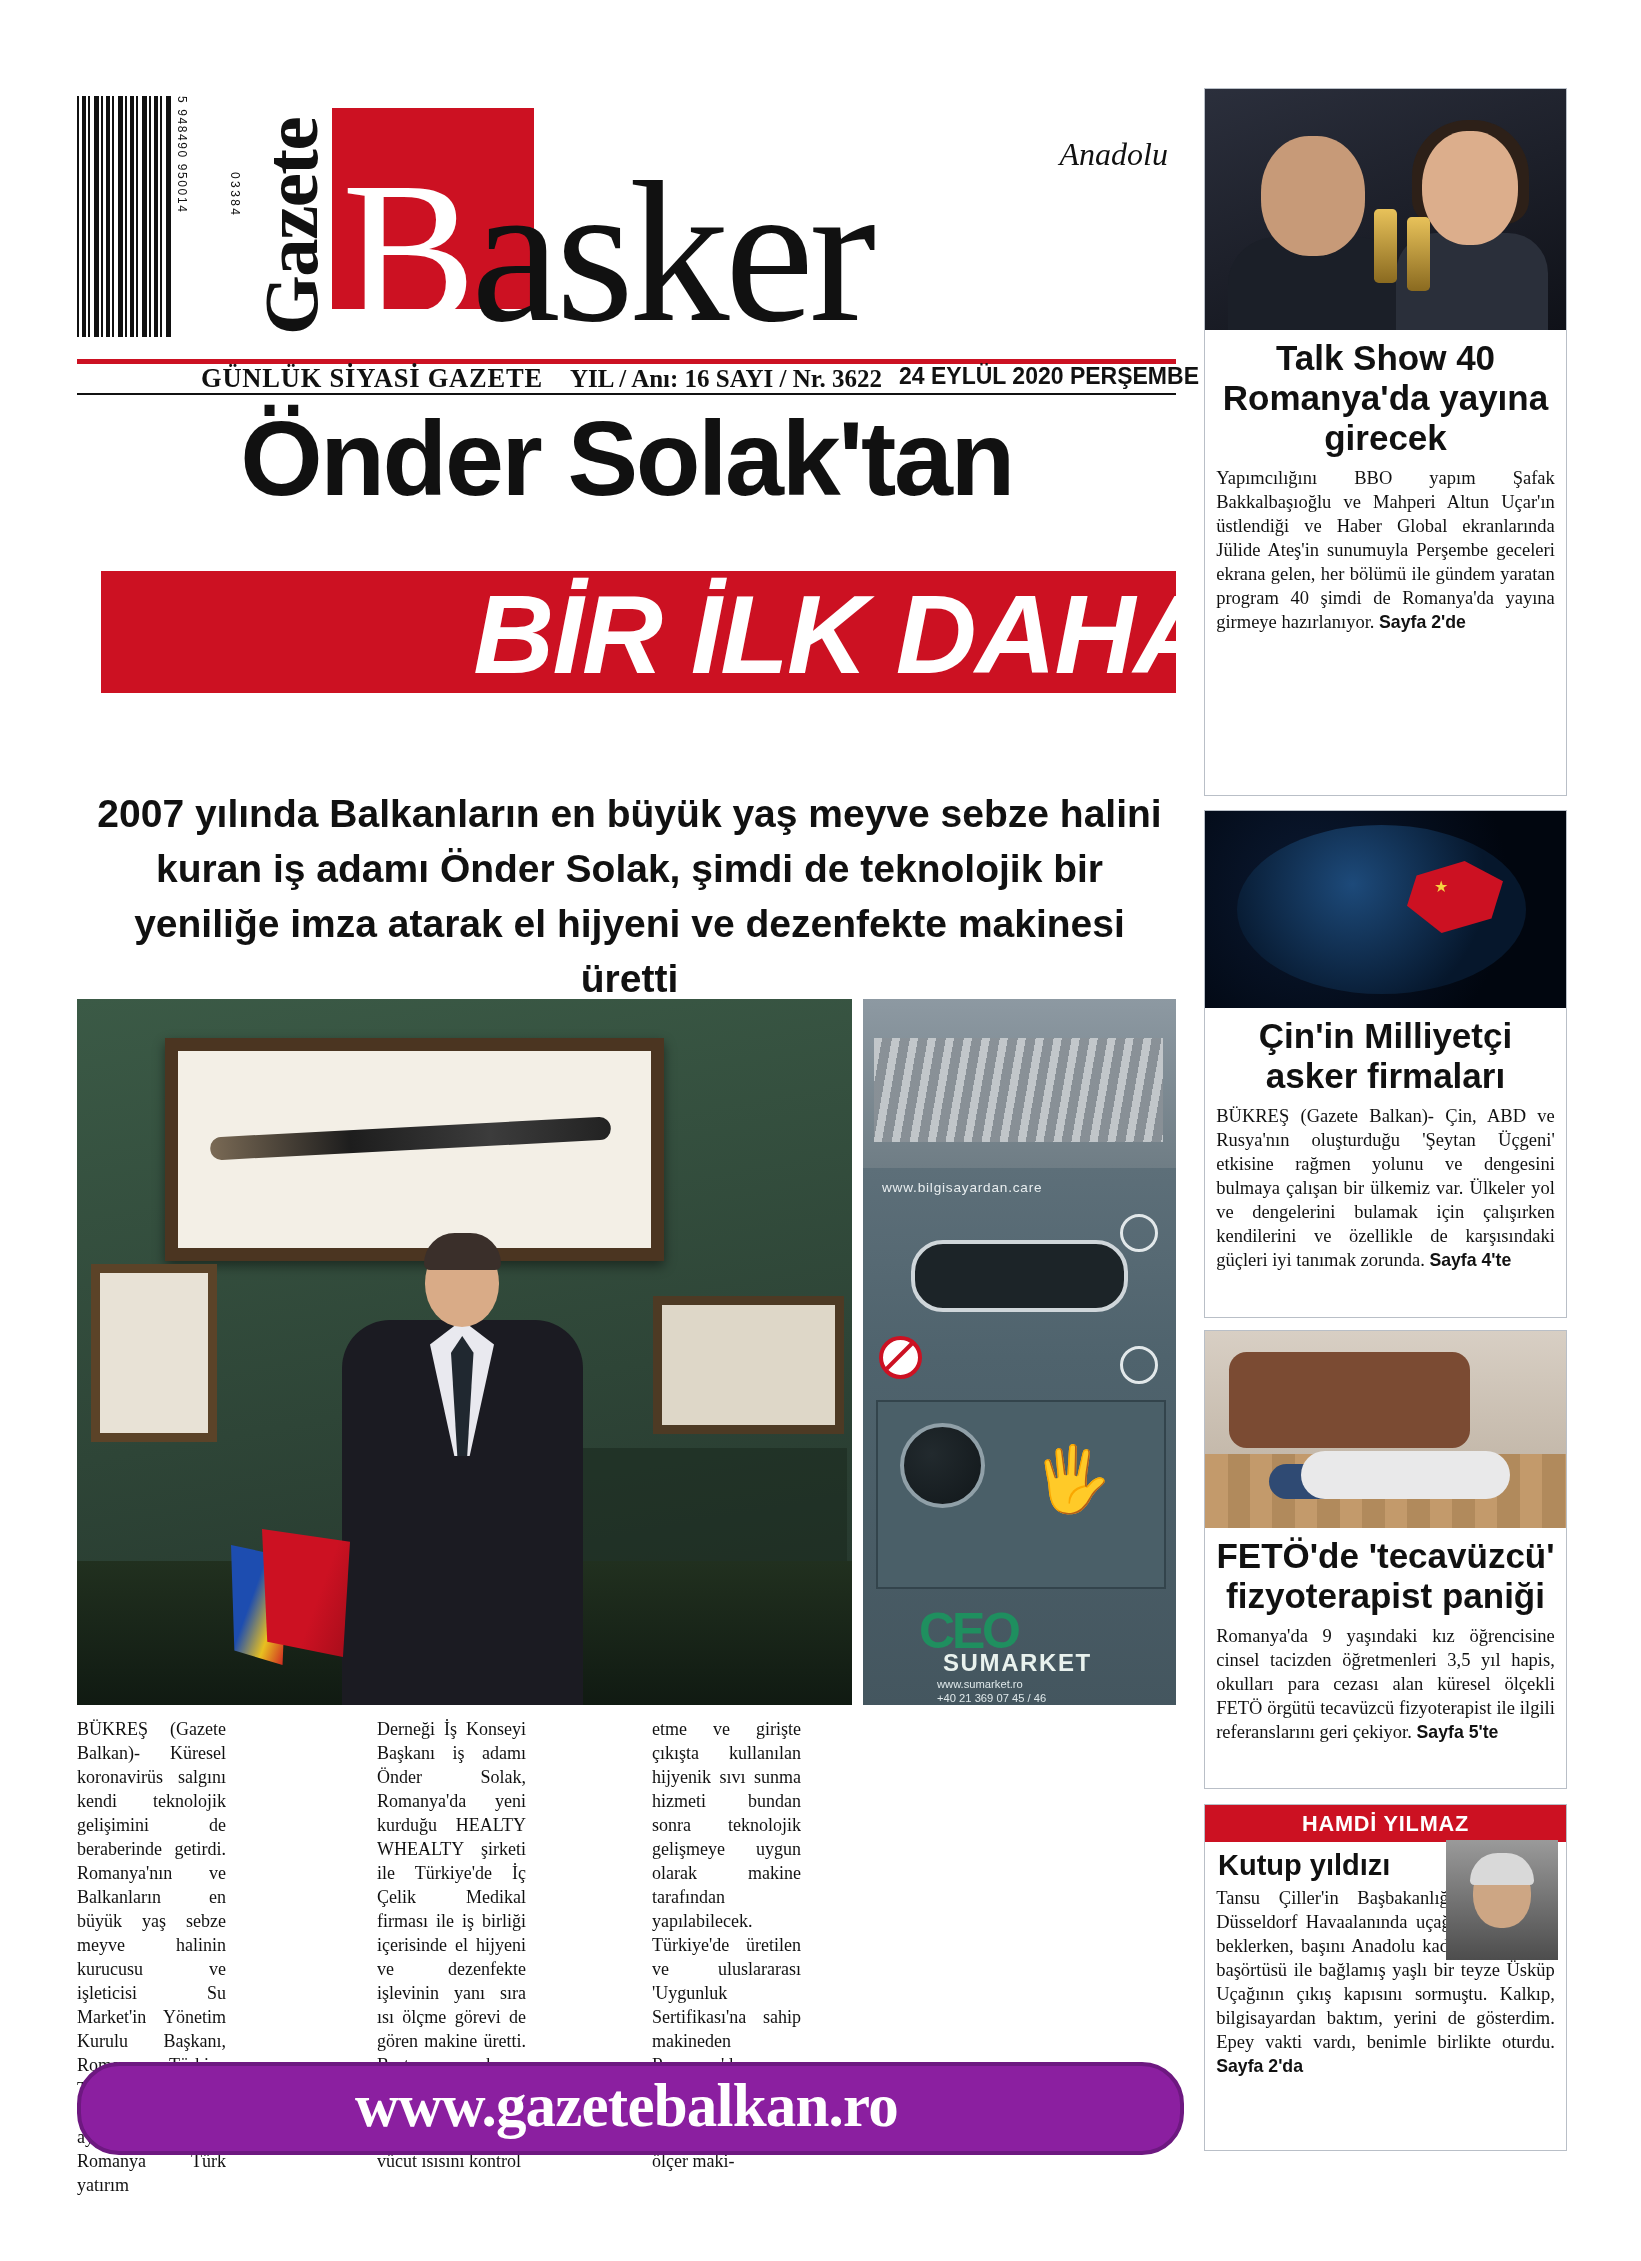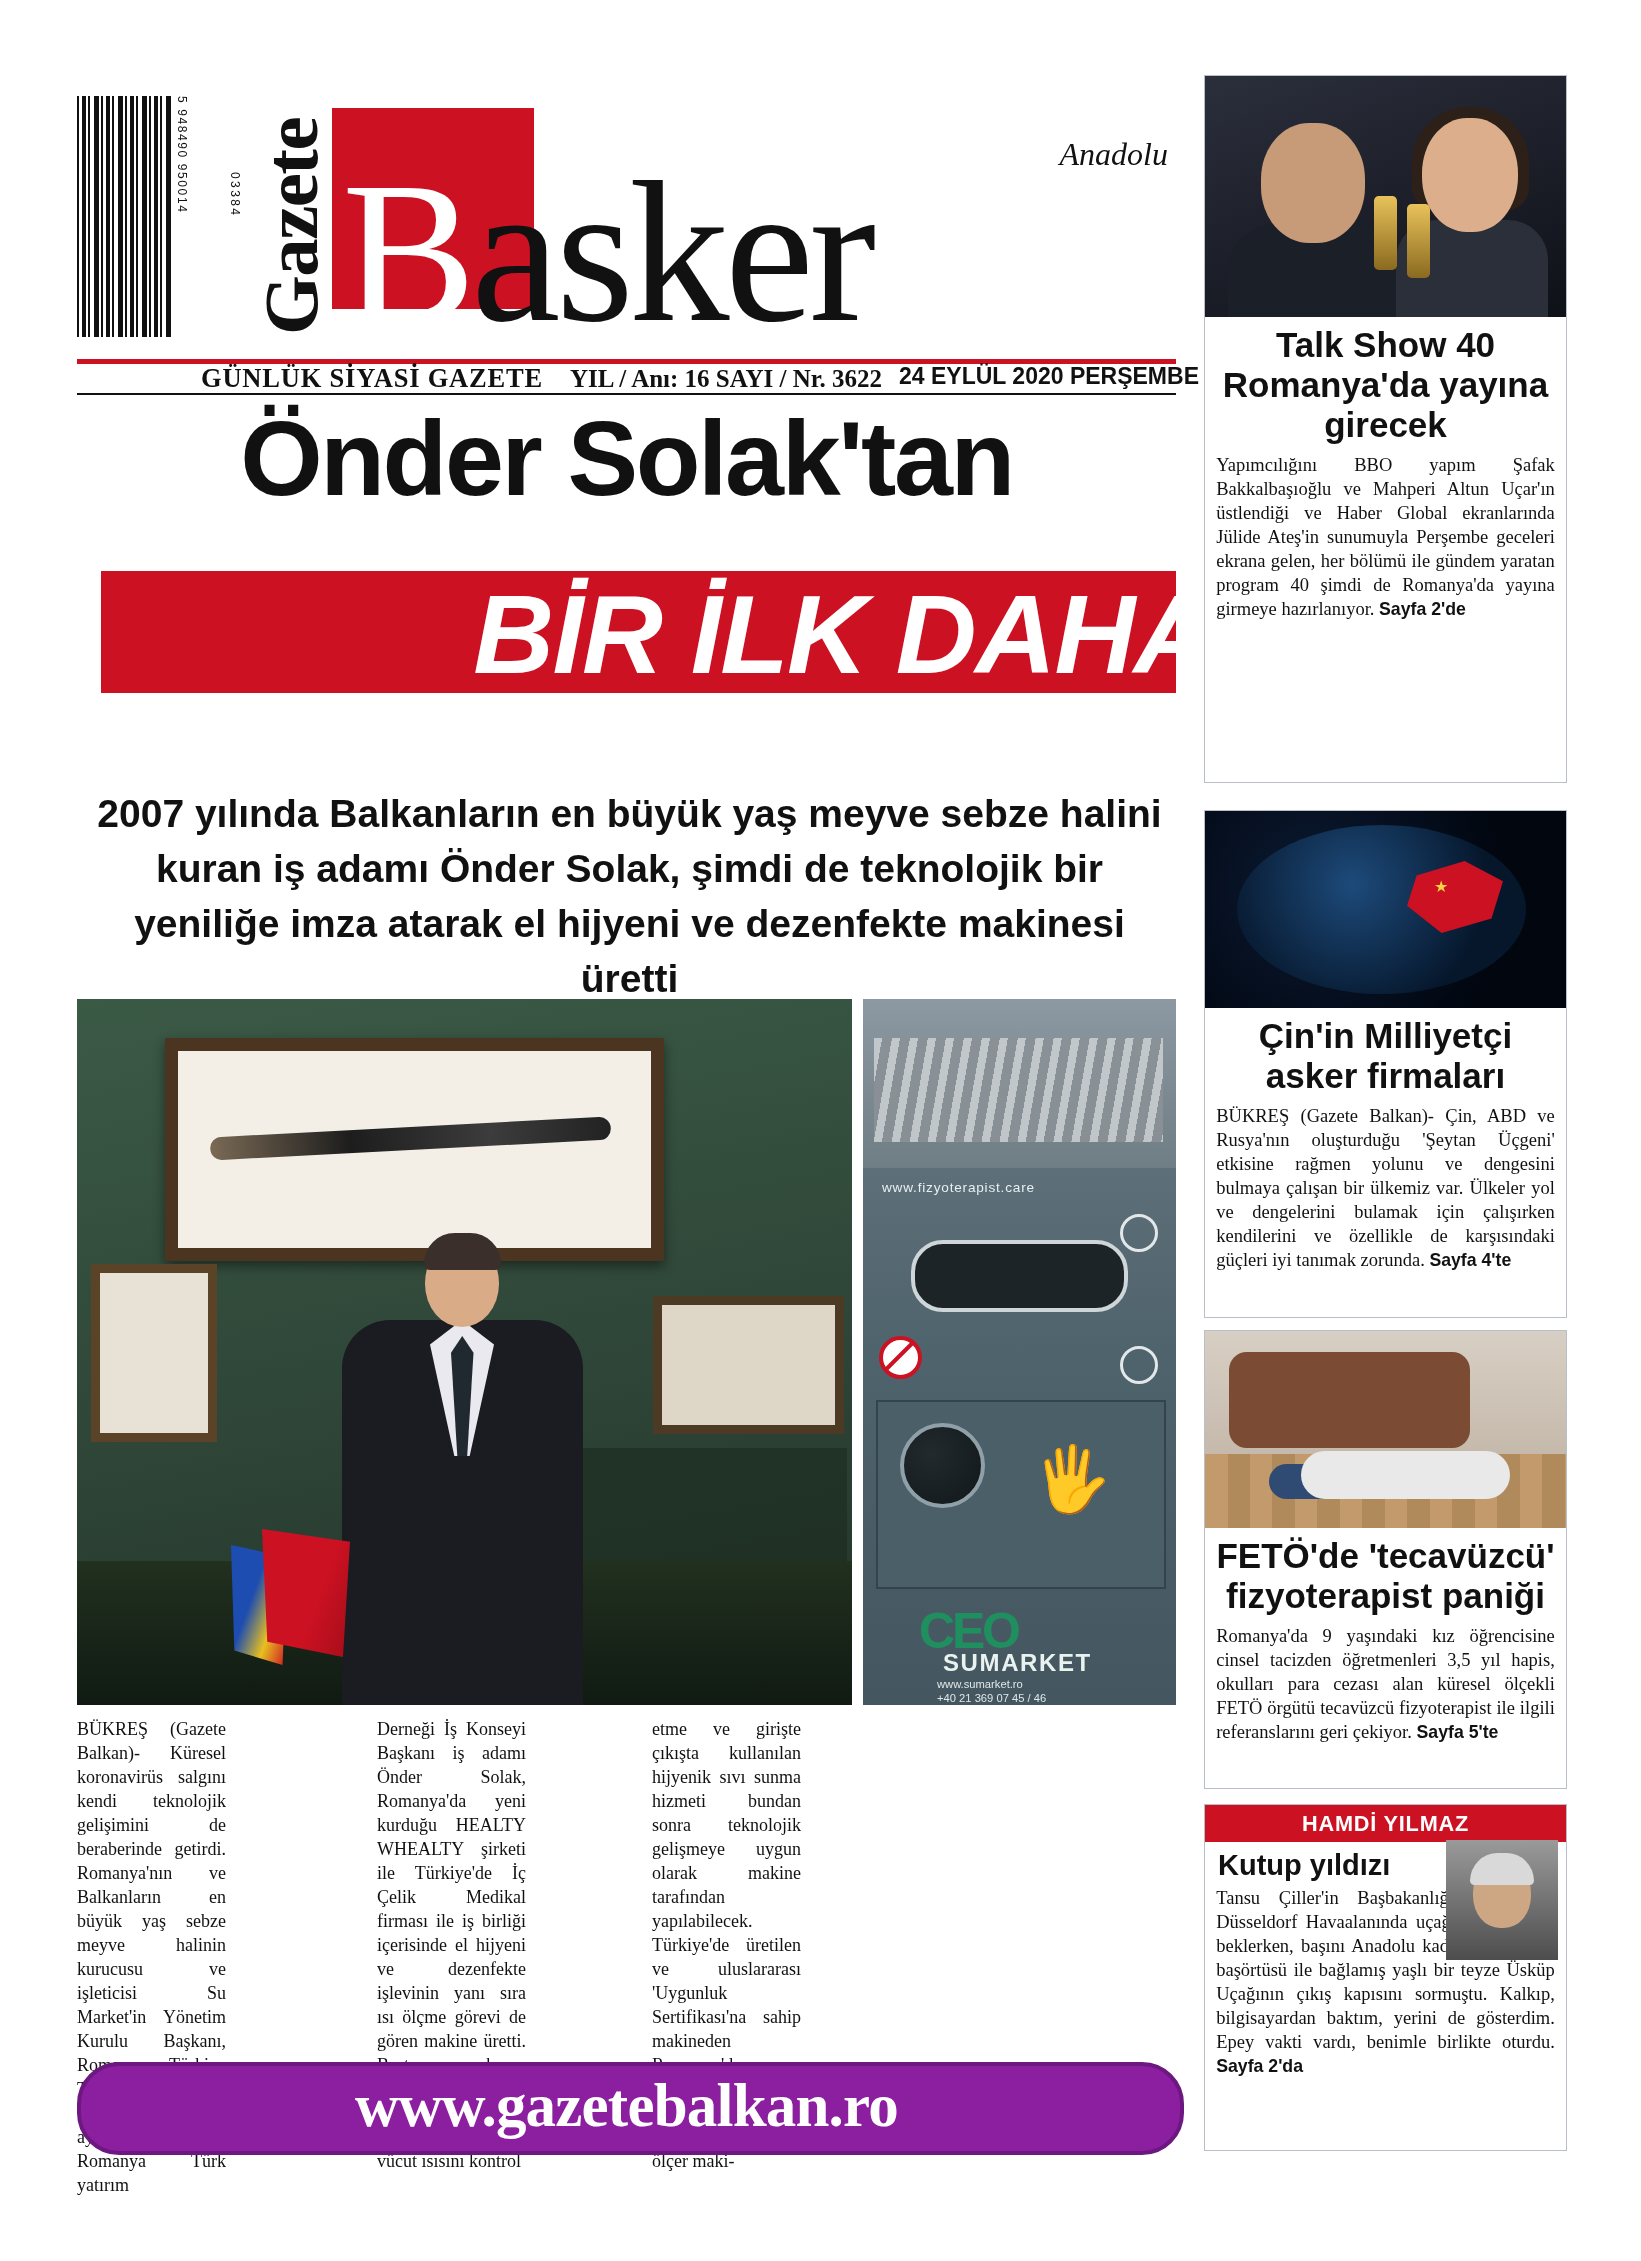--- a/index.html
+++ b/index.html
@@ -604,21 +604,21 @@
     <div class="lp-man-hair"></div>
     <div class="lp-flag2"></div>
     <div class="lp-flag"></div>
   </div>
 
   <div class="lead-photo2">
     <div class="lp2-top">
       <div class="lp2-lot"></div>
     </div>
     <div class="lp2-body"></div>
-    <div class="lp2-urltext">www.fizyoterapist.care</div>
+    <div class="lp2-urltext">www.bilgisayardan.care</div>
     <div class="lp2-slot"></div>
     <div class="lp2-circle lp2-c1"></div>
     <div class="lp2-circle lp2-c2"></div>
     <div class="lp2-nosmoke"></div>
     <div class="lp2-panel"></div>
     <div class="lp2-dial"></div>
     <div class="lp2-hands">🖐</div>
     <div class="lp2-logo">CEO</div>
     <div class="lp2-sumarket">SUMARKET</div>
     <div class="lp2-contact" style="white-space: pre-line;">www.sumarket.ro
@@ -627,21 +627,21 @@
 @sumarket</div>
   </div>
 
   <div class="col col1">BÜKREŞ (Gazete Balkan)- Küresel koronavirüs salgını kendi teknolojik gelişimini de beraberinde getirdi. Romanya'nın ve Balkanların en büyük yaş sebze meyve halinin kurucusu ve işleticisi Su Market'in Yönetim Kurulu Başkanı, Romanya Türkiye Ticaret Odası Onursal Başkanı, aynı zamanda Romanya Türk yatırım</div>
   <div class="col col2">Derneği İş Konseyi Başkanı iş adamı Önder Solak, Romanya'da yeni kurduğu HEALTY WHEALTY şirketi ile Türkiye'de İç Çelik Medikal firması ile iş birliği içerisinde el hijyeni ve dezenfekte işlevinin yanı sıra ısı ölçme görevi de gören makine üretti. Başta kamu kuruluşları olmak üzere büyük işyerlerine girişte vücut ısısını kontrol</div>
   <div class="col col3">etme ve girişte çıkışta kullanılan hijyenik sıvı sunma hizmeti bundan sonra teknolojik gelişmeye uygun olarak makine tarafından yapılabilecek. Türkiye'de üretilen ve uluslararası 'Uygunluk Sertifikası'na sahip makineden Romanya'da şimdilik iki adet bulunuyor. El dezenfekte ve ısı ölçer maki-</div>
 
   <div class="web-banner"></div>
   <div class="web-banner-text">www.gazetebalkan.ro</div>
 
-  <div class="rail-box" style="top:75px; height:706px;">
+  <div class="rail-box" style="top:88px; height:706px;">
     <div class="rail-photo ph1">
       <div class="p-man-b"></div>
       <div class="p-man"></div>
       <div class="p-wom-b"></div>
       <div class="p-wom-h"></div>
       <div class="p-wom"></div>
       <div class="award" style="left:169px;top:120px;"></div>
       <div class="award" style="left:202px;top:128px;"></div>
     </div>
     <div class="rail-title">Talk Show 40 Romanya'da yayına girecek</div>

